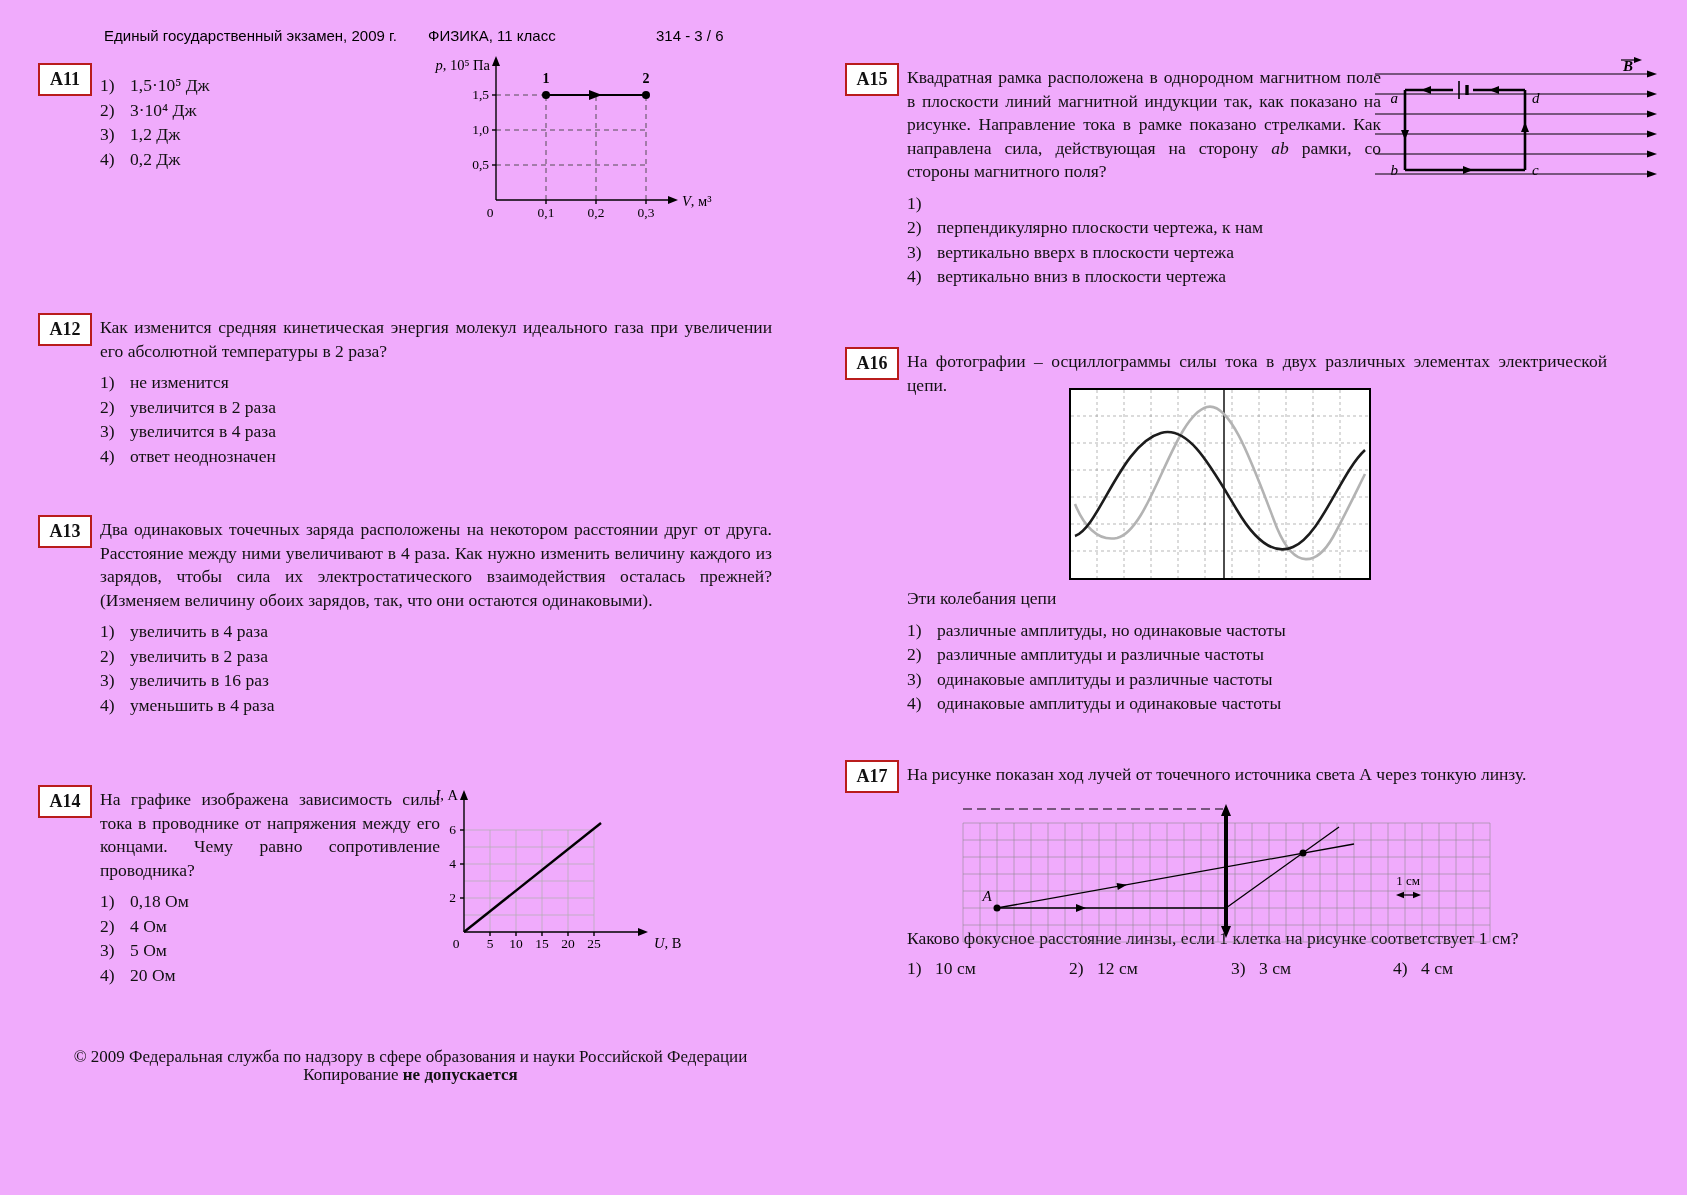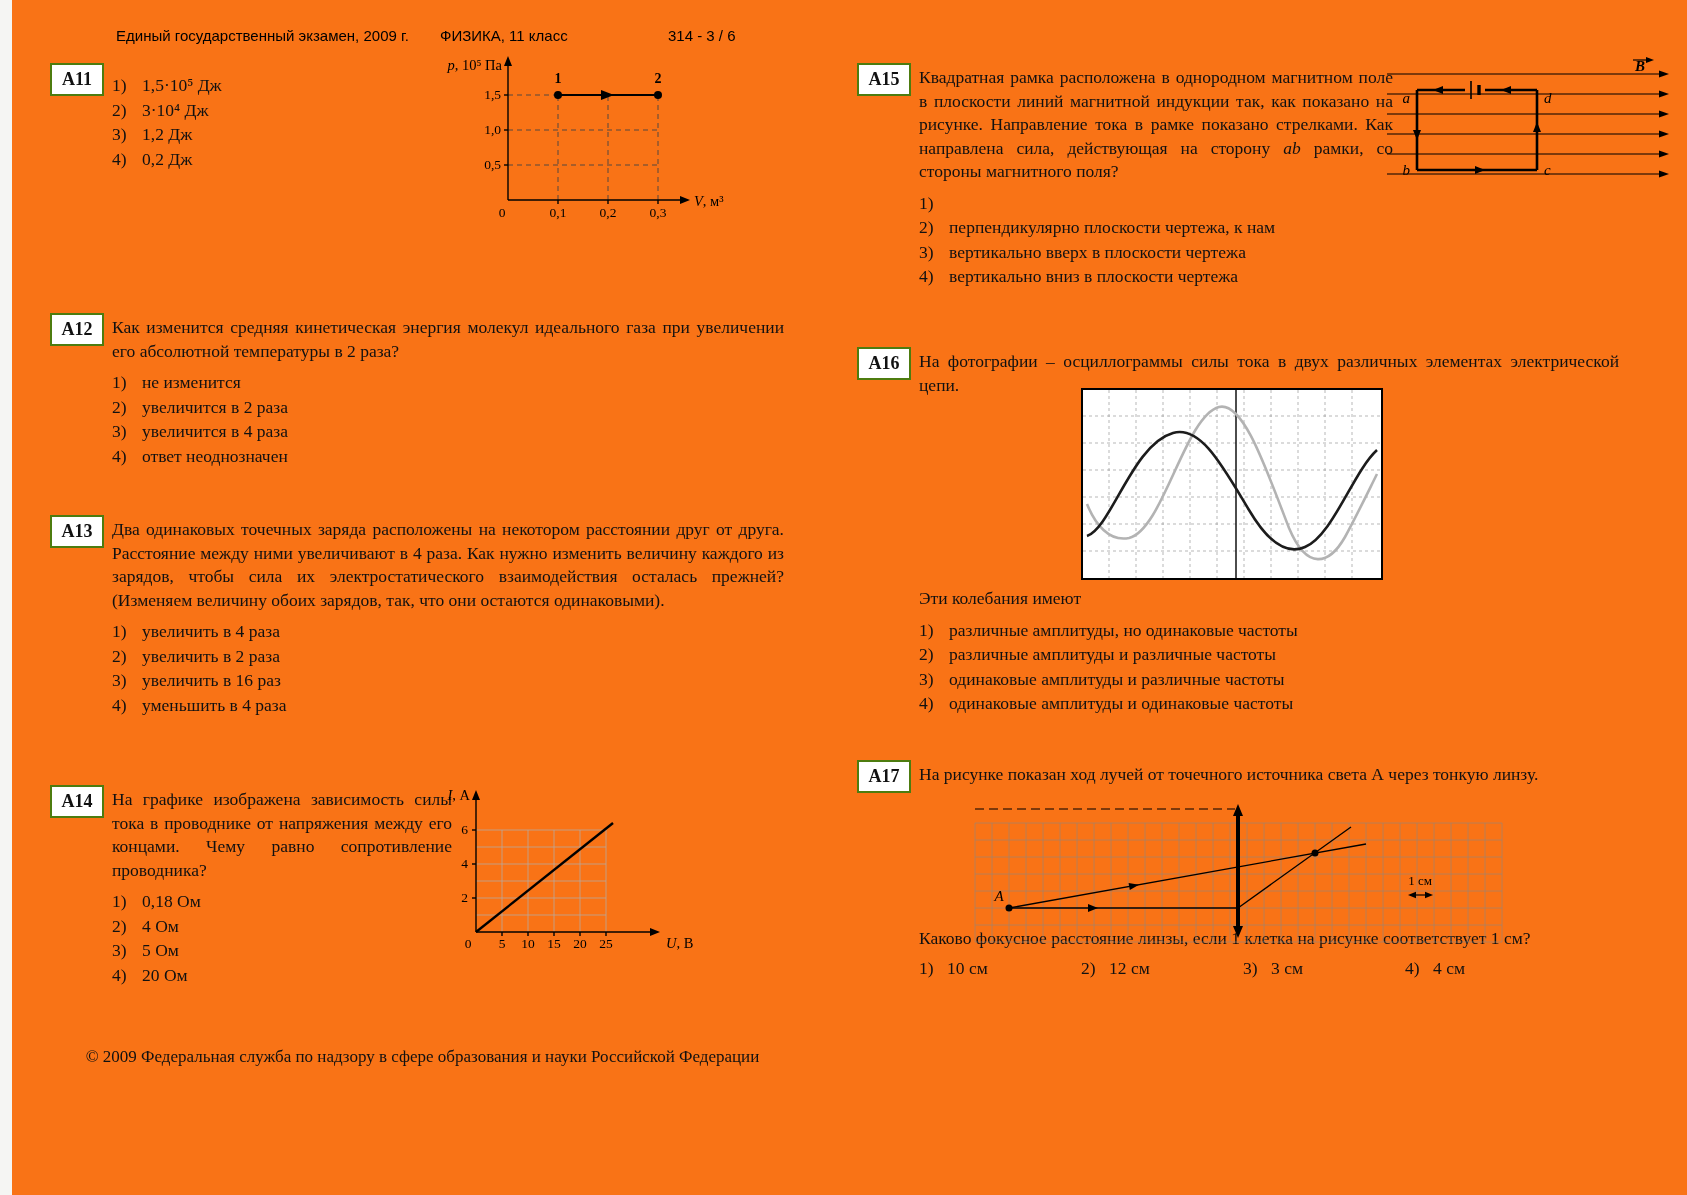--- a/index.html
+++ b/index.html
@@ -1,23 +1,23 @@
 <!DOCTYPE html>
 <html><head>
 <meta charset="utf-8">
 <style>
   html,body{margin:0;padding:0;}
   body{width:1687px;height:1195px;position:relative;background:#f5f5f3;font-family:"Liberation Serif",serif;color:#111;}
-  .page{position:absolute;inset:0;background:#f97316;overflow:hidden;margin-left:12px;}
+  .page{position:absolute;inset:0;background:#f0abfc;overflow:hidden;}
   .hdr{position:absolute;top:27px;left:0;width:100%;font-family:"Liberation Sans",sans-serif;font-size:15px;color:#000;}
   .hdr .h-exam{position:absolute;left:104px;top:0;}
   .hdr .h-subject{position:absolute;left:428px;top:0;}
   .hdr .h-page{position:absolute;left:656px;top:0;}
   .q{position:absolute;}
-  .qbox{position:absolute;left:0;top:-3px;width:50px;height:29px;border:2px solid #4d7c0f;font-weight:700;font-size:18px;display:flex;align-items:center;justify-content:center;background:#fff;}
+  .qbox{position:absolute;left:0;top:-3px;width:50px;height:29px;border:2px solid #b91c1c;font-weight:700;font-size:18px;display:flex;align-items:center;justify-content:center;background:#fff;}
   .qc{margin-left:62px;}
   .qtext,.prompt{font-size:17.5px;line-height:23.5px;text-align:justify;}
   .it{font-style:italic;}
   .opts{margin-top:7px;}
   .opt{font-size:17.5px;line-height:24.5px;display:flex;}
   .optn{width:30px;flex:none;}
   .fig{position:absolute;}
   svg text{font-family:"Liberation Serif",serif;fill:#000;}
   svg polygon{fill:#000;}
   #a11{left:38px;top:66px;width:745px;}
@@ -307,21 +307,21 @@
         <text x="159" y="119">c</text>
         <text x="159" y="47">d</text>
       </g>
     </svg>
   </section>
 
   <section class="q" id="a16">
     <div class="qbox">А16</div>
     <div class="qc">
       <div class="qtext">На фотографии – осциллограммы силы тока в двух различных элементах электрической цепи.</div>
-      <div class="prompt">Эти колебания имеют</div>
+      <div class="prompt">Эти колебания цепи</div>
       <div class="opts">
         <div class="opt">
             <span class="optn">1)</span>
             <span>различные амплитуды, но одинаковые частоты</span>
           </div>
         <div class="opt">
             <span class="optn">2)</span>
             <span>различные амплитуды и различные частоты</span>
           </div>
         <div class="opt">
@@ -407,15 +407,16 @@
         <text x="449" y="84" text-anchor="middle" font-size="13">1 см</text>
         <line x1="441" y1="94" x2="458" y2="94" stroke="#000" stroke-width="1.2"></line>
         <polygon points="437,94 445,90.8 445,97.2"></polygon>
         <polygon points="462,94 454,90.8 454,97.2"></polygon>
       </g>
     </svg>
   </section>
 
   <div class="pagefooter">
     <div>© 2009  Федеральная служба по надзору в сфере образования и науки Российской Федерации</div>
+    <div><span>Копирование </span><span class="bold">не допускается</span></div>
   </div>
 
 </div>
 
 </body></html>

